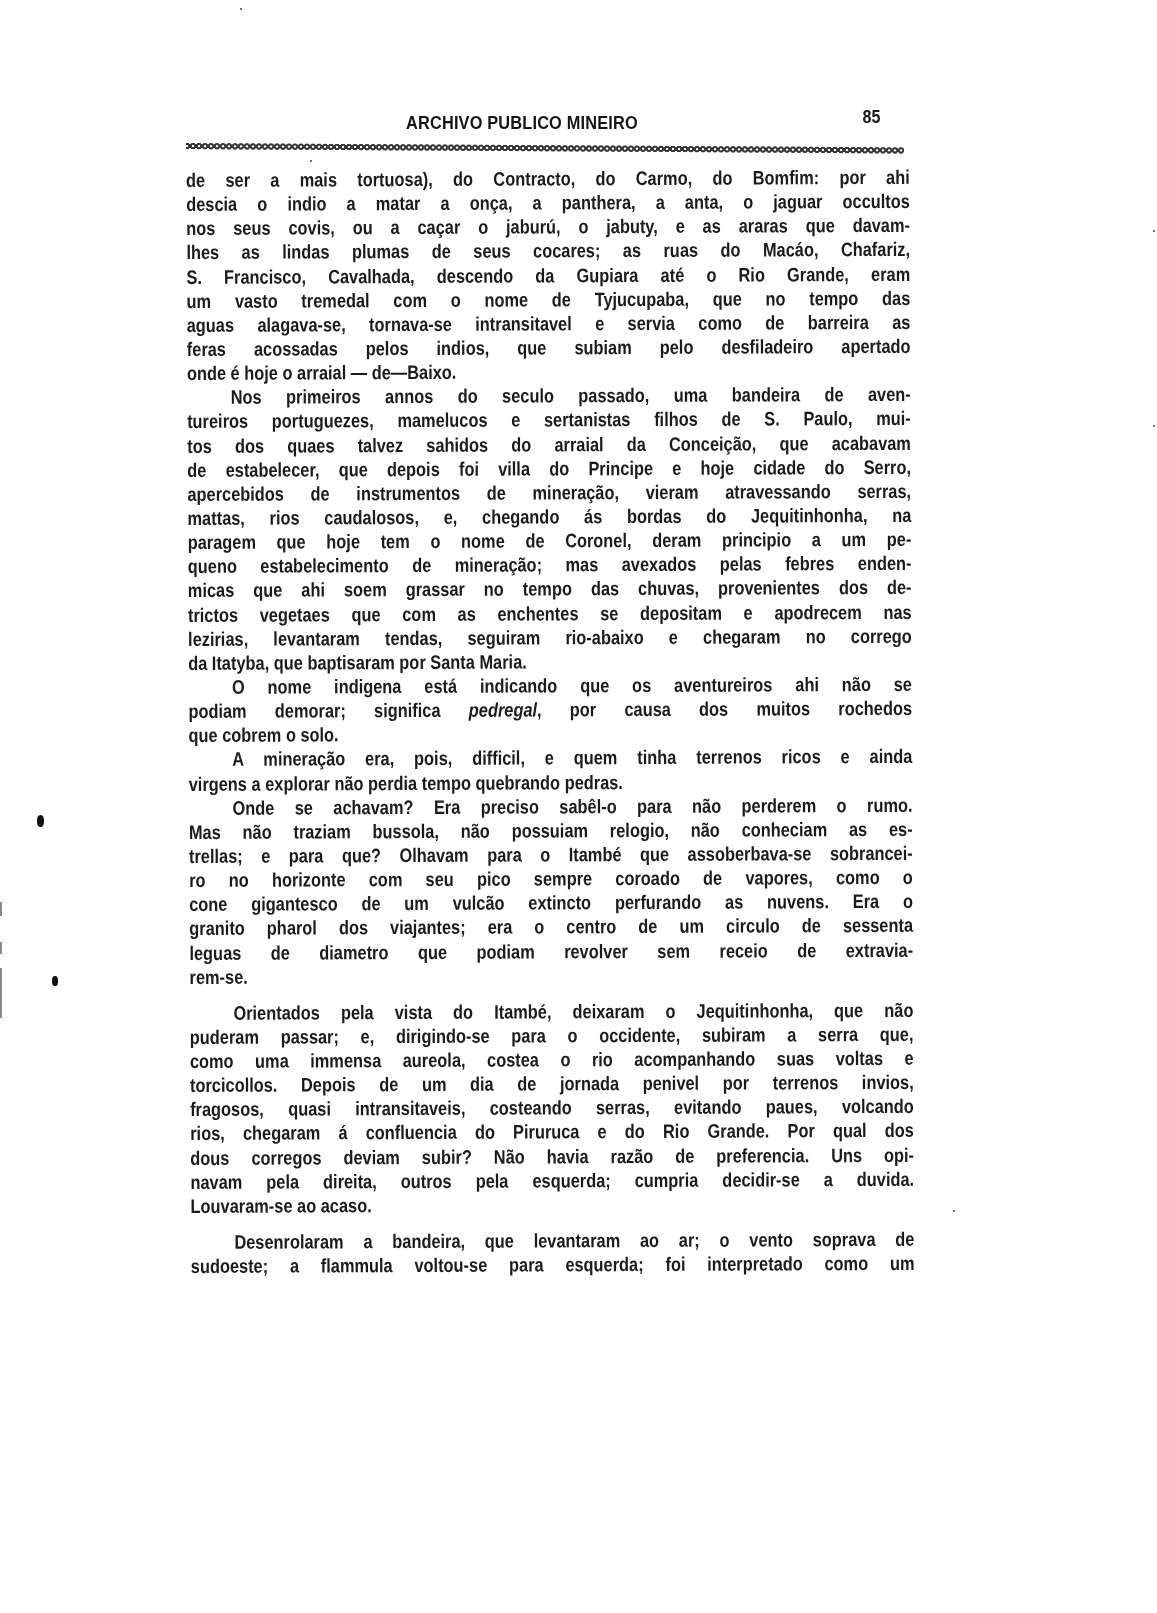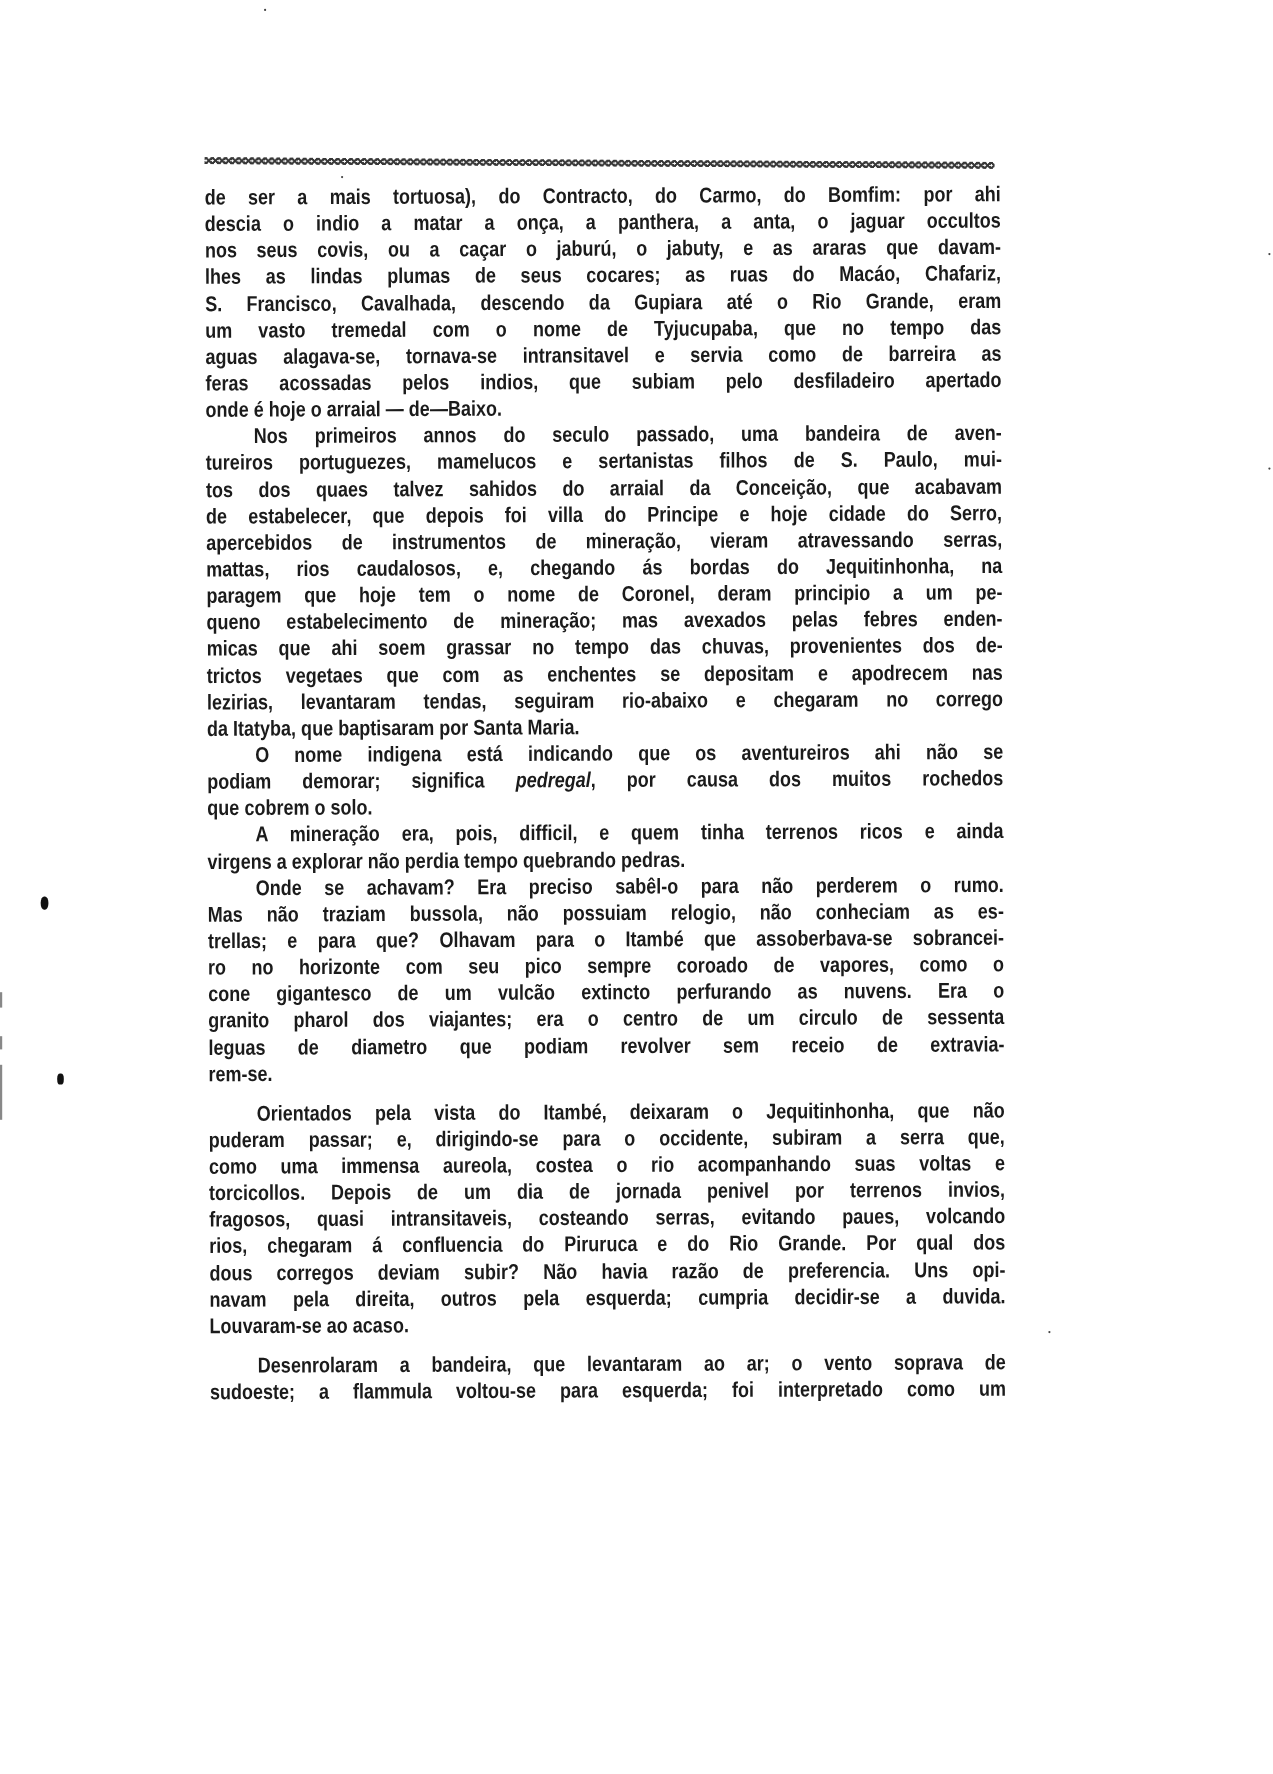--- a/index.html
+++ b/index.html
@@ -108,20 +108,24 @@
       width: 2px; height: 2px;
       background: #444;
       border-radius: 50%;
     }
   </style>
 </head>
 <body>
 
 <div class="page">
 
+  <div class="header">
+    <span class="running-title">ARCHIVO PUBLICO MINEIRO</span>
+    <span class="page-number">85</span>
+  </div>
 
   <div class="rule"></div>
 
   <div class="body-text" id="body-text">
       <span class="line">de ser a  mais tortuosa), do Contracto, do Carmo, do Bomfim:  por ahi</span>
       <span class="line">descia o indio a  matar a onça, a panthera,  a anta, o jaguar  occultos</span>
       <span class="line">nos seus covis,  ou a caçar o  jaburú, o jabuty, e as araras  que  davam-</span>
       <span class="line">lhes as lindas plumas de seus cocares;  as ruas  do  Macáo,  Chafariz,</span>
       <span class="line">S. Francisco, Cavalhada, descendo da  Gupiara até o Rio  Grande, eram</span>
       <span class="line">um vasto tremedal com o  nome de  Tyjucupaba,  que no  tempo  das</span>

